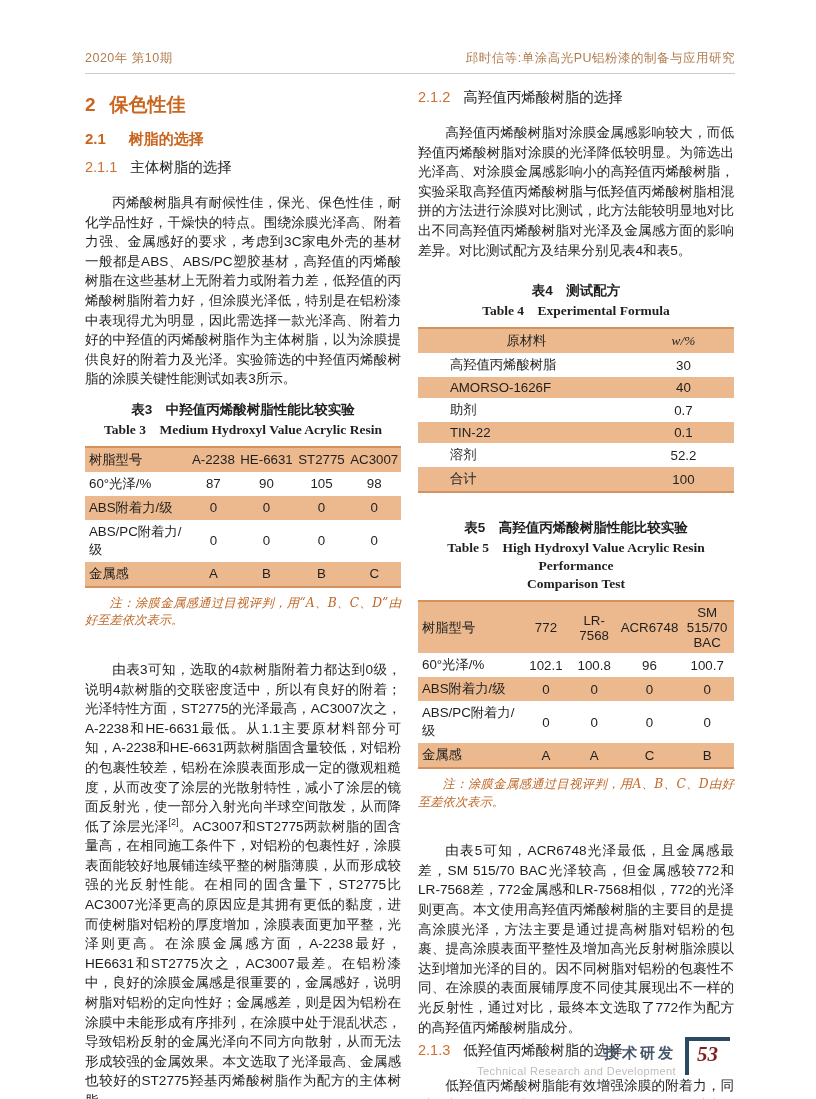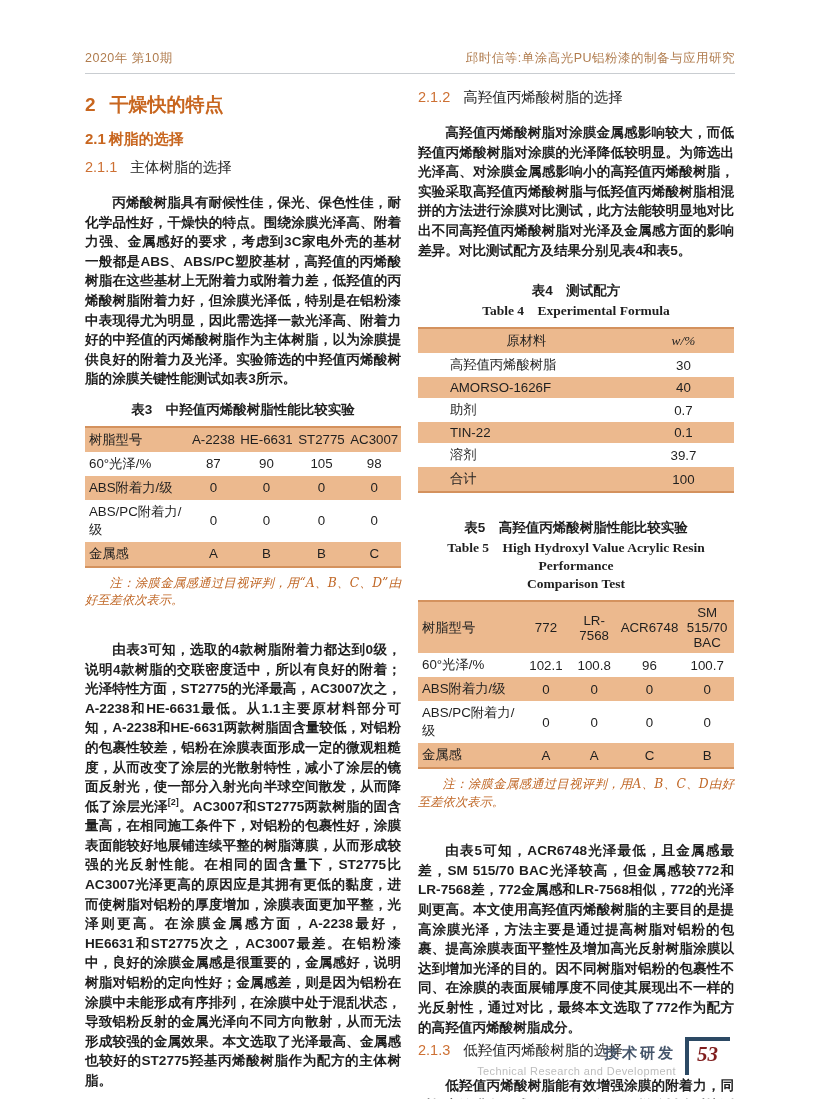--- a/index.html
+++ b/index.html
@@ -19,28 +19,28 @@
   }
 
   
   .columns { position:absolute; top:88px; left:85px; width:650px; display:flex; gap:17px; }
   .col { width:316px; }
 
   
   .h1 { color:#c8661f; font-weight:bold; font-size:19px; margin:4px 0 12px 0; }
   .h1 .num { margin-right:14px; }
   .h2 { color:#c8661f; font-weight:bold; font-size:15px; margin:0 0 9px 0; }
-  .h2 .num { margin-right:3px; }
+  .h2 .num { margin-right:23px; }
   .h3 { font-size:14.5px; margin:0 0 5px 0; font-weight:normal; }
   .h3 .num { color:#cd7033; margin-right:13px; }
 
   
   .para {
     font-size:13.6px; line-height:19.6px; text-align:justify;
-    text-indent:2em; margin:16px 0 2px 0;font-weight:bold;
+    text-indent:2em; margin:16px 0 2px 0;
   }
   .para sup { font-size:9px; vertical-align:super; line-height:0; }
 
   
   .tbl-caption-cn { text-align:center; font-weight:bold; font-size:13.5px; margin:12px 0 2px 0; }
   .tbl-caption-en {
     text-align:center; font-weight:bold; font-size:13.5px; line-height:18px;
     font-family:"Liberation Serif","DejaVu Serif",serif; margin:0;
   }
   table.datatable {
@@ -93,34 +93,35 @@
   <div class="header">
     <span>2020年 第10期</span>
     <span>邱时信等:单涂高光PU铝粉漆的制备与应用研究</span>
   </div>
 
   <div class="columns">
 
     <div class="col">
 
       <div class="h1">
-        <span class="num">2</span><span>干燥快的特点</span>
+        <span class="num">2</span><span>保色性佳</span>
       </div>
 
       <div class="h2">
         <span class="num">2.1</span><span>树脂的选择</span>
       </div>
 
       <div class="h3">
         <span class="num">2.1.1</span><span>主体树脂的选择</span>
       </div>
 
       <p class="para">丙烯酸树脂具有耐候性佳，保光、保色性佳，耐化学品性好，干燥快的特点。围绕涂膜光泽高、附着力强、金属感好的要求，考虑到3C家电外壳的基材一般都是ABS、ABS/PC塑胶基材，高羟值的丙烯酸树脂在这些基材上无附着力或附着力差，低羟值的丙烯酸树脂附着力好，但涂膜光泽低，特别是在铝粉漆中表现得尤为明显，因此需选择一款光泽高、附着力好的中羟值的丙烯酸树脂作为主体树脂，以为涂膜提供良好的附着力及光泽。实验筛选的中羟值丙烯酸树脂的涂膜关键性能测试如表3所示。</p>
 
       <div class="tbl-caption-cn">表3　中羟值丙烯酸树脂性能比较实验</div>
+      <div class="tbl-caption-en">Table 3　Medium Hydroxyl Value Acrylic Resin</div>
 
       <table class="datatable">
         <colgroup>
             <col class="c-label">
             <col>
             <col>
             <col>
             <col>
           </colgroup>
       <thead>
@@ -208,21 +209,21 @@
             <tr>
               <td>助剂</td>
               <td>0.7</td>
             </tr>
             <tr>
               <td>TIN-22</td>
               <td>0.1</td>
             </tr>
             <tr>
               <td>溶剂</td>
-              <td>39.7</td>
+              <td>52.2</td>
             </tr>
             <tr>
               <td>合计</td>
               <td>100</td>
             </tr>
           </tbody>
         </table>
 
       <div class="spacer-md"></div>
 

